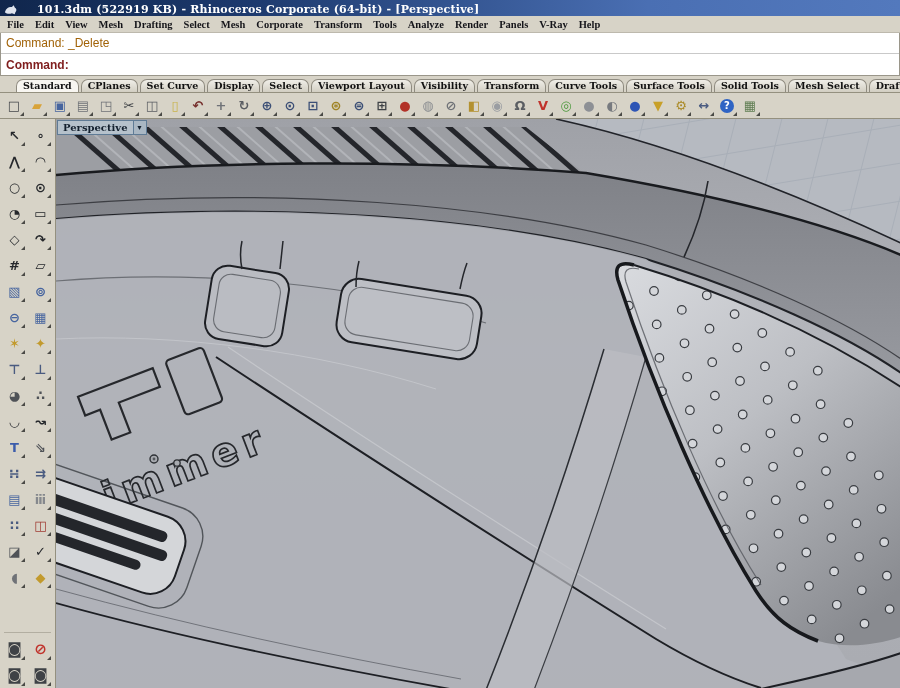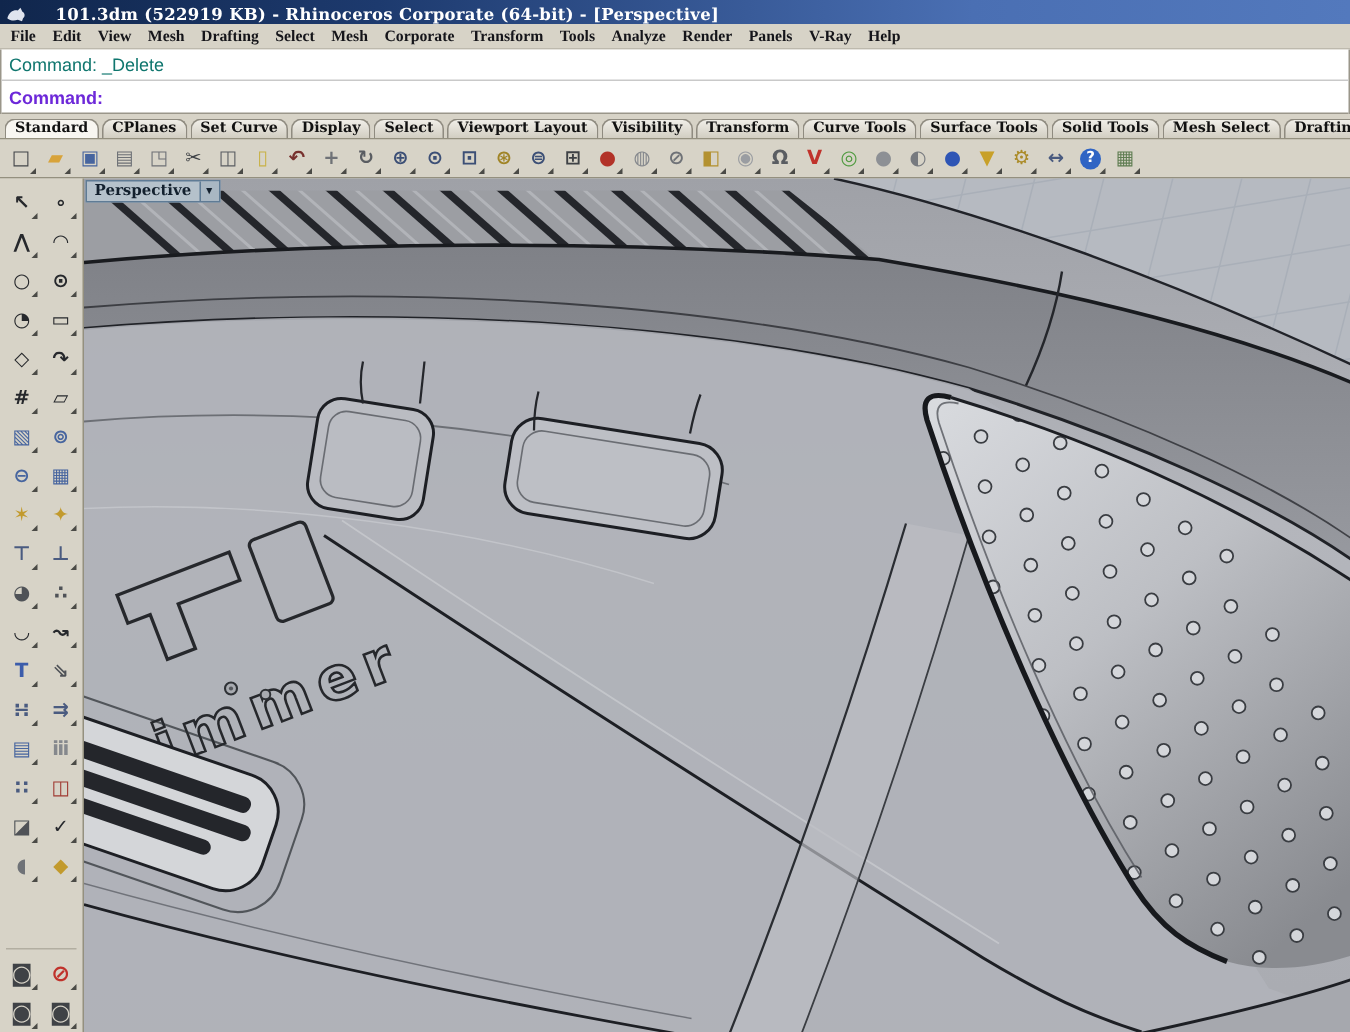--- a/index.html
+++ b/index.html
@@ -13,26 +13,26 @@
   .app-icon{width:14px;height:13px;display:inline-flex;}
 
   
   .menubar{height:16px;flex:0 0 16px;background:#d7d3c7;display:flex;align-items:center;gap:11px;
     padding:0 7px;font:bold 10.5px "DejaVu Serif",serif;color:#15151a;border-bottom:1px solid #bdb9ad;}
   .menu-item{cursor:default;white-space:nowrap;font-family:Liberation Serif, serif;}
 
   
   .cmdbox{background:#fff;border-left:1px solid #9a968a;border-right:1px solid #9a968a;}
   .cmd-row{height:20px;display:flex;align-items:center;padding:0 5px;font:12px "Liberation Sans",sans-serif;}
-  .cmd-row.history{color:#0f766e;border-bottom:1px solid #c9c9c9;}
-  .cmd-row.prompt{color:#6d28d9;font-weight:bold;border-bottom:1px solid #9a968a;height:21px;}
+  .cmd-row.history{color:#a16207;border-bottom:1px solid #c9c9c9;}
+  .cmd-row.prompt{color:#7f1d1d;font-weight:bold;border-bottom:1px solid #9a968a;height:21px;}
 
   
   .tabbar{height:15px;flex:0 0 15px;background:#d7d3c7;display:flex;align-items:flex-end;gap:2px;
-    padding:1px 3px 0 3px;border-bottom:1px solid #94907f;}
+    padding:1px 3px 0 16px;border-bottom:1px solid #94907f;}
   .tab{height:12px;line-height:12px;padding:0 6px;font:bold 9.5px "DejaVu Serif",serif;color:#111;
     background:linear-gradient(#f0eee8,#d2cec2);border:1px solid #8f8b80;border-bottom:none;
     border-radius:7px 7px 0 0;white-space:nowrap;cursor:default;}
   .tab.active{background:#f8f6f1;}
 
   
   .toolbar{height:25px;flex:0 0 25px;background:#d7d3c7;display:flex;align-items:center;gap:1px;
     padding:0 3px;border-bottom:1px solid #94907f;}
   .tbtn{position:relative;width:22px;height:22px;display:flex;align-items:center;justify-content:center;cursor:default;}
   .tbtn .glyph{font:bold 13px "DejaVu Sans",sans-serif;line-height:1;}

